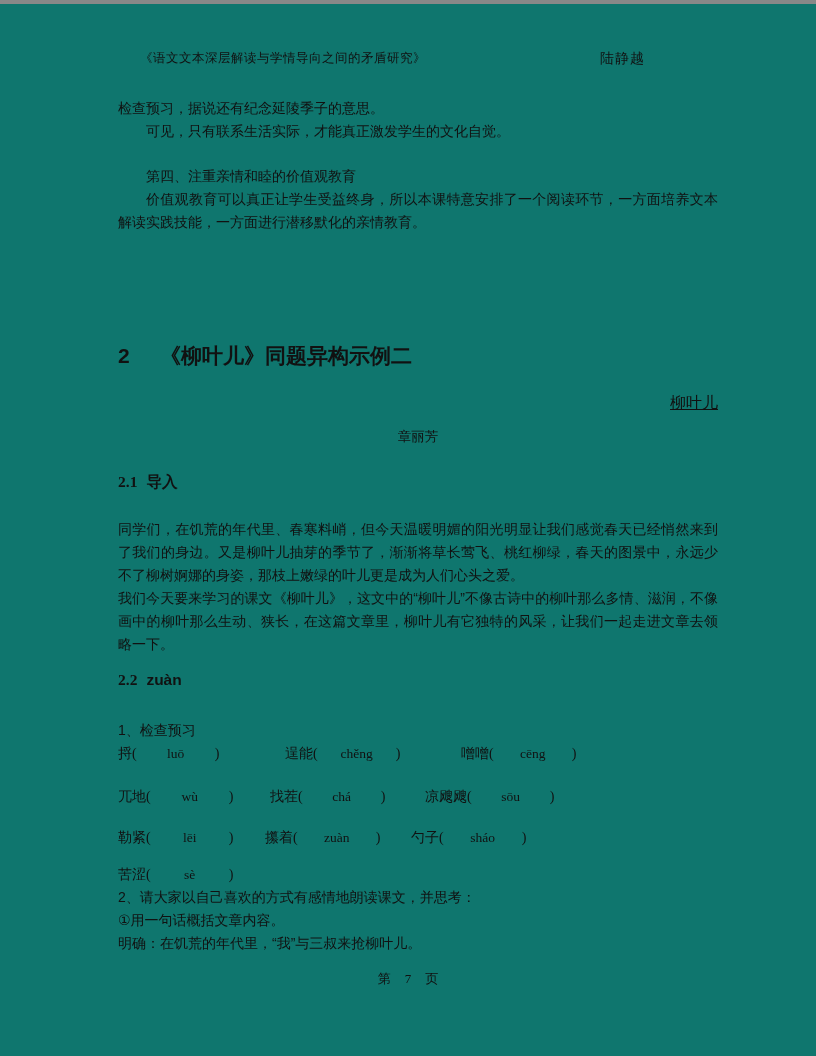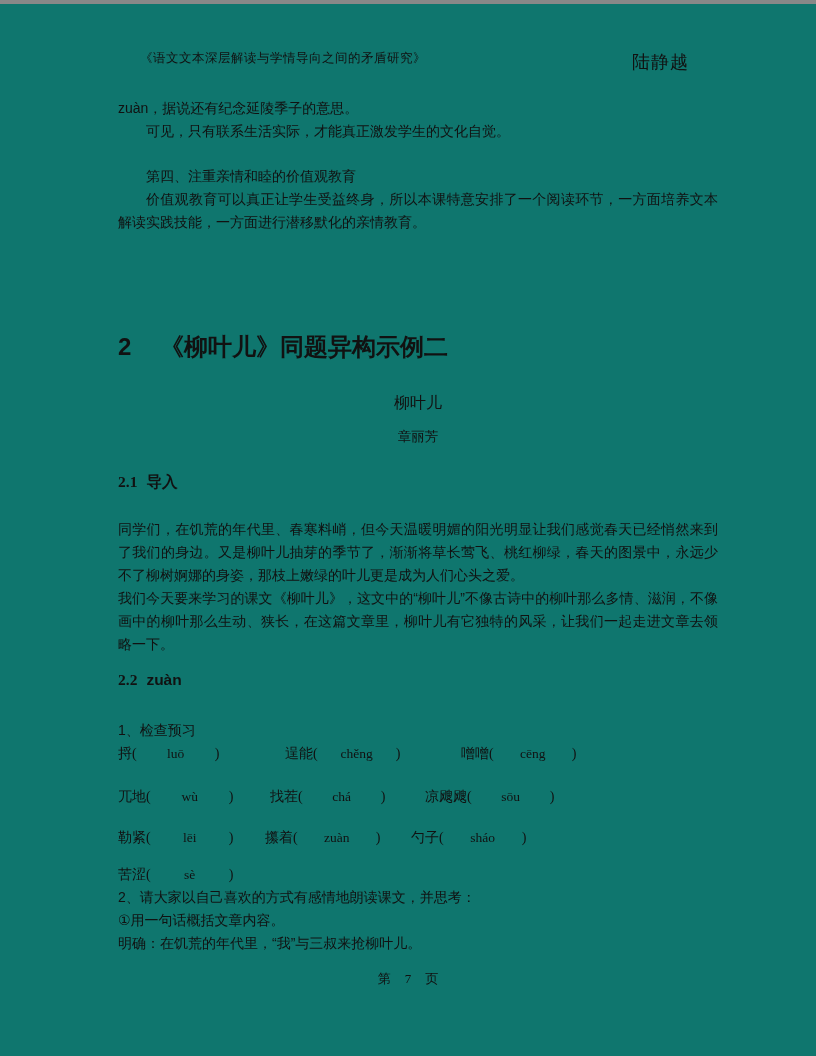--- a/index.html
+++ b/index.html
@@ -9,24 +9,24 @@
     margin:4px auto;
     background:#0f766e;
     color:#111;
     font-family:"Liberation Sans","DejaVu Sans",sans-serif;
     overflow:hidden;
   }
   .abs{position:absolute;}
   .content-block{left:118px;width:600px;font-size:14px;line-height:23px;text-align:justify;}
   .indent{text-indent:28px;}
   .page-header-title{top:46px;left:140px;font-size:12.5px;letter-spacing:.5px;}
-  .page-header-author{top:46px;left:632px;font-size:18px;letter-spacing:1px;}
-  .chapter-heading{top:329px;left:118px;width:600px;font-size:24px;font-weight:bold;line-height:28px;}
+  .page-header-author{top:46px;left:600px;font-size:14px;letter-spacing:1px;}
+  .chapter-heading{top:338px;left:118px;width:600px;font-size:21px;font-weight:bold;line-height:28px;}
   .chapter-heading .ch-num{display:inline-block;min-width:42px;}
-  .lesson-title{top:388px;left:118px;width:600px;text-align:center;font-size:16px;line-height:22px;}
+  .lesson-title{top:388px;left:118px;width:600px;text-align:right;font-size:16px;line-height:22px;text-decoration:underline;}
   .lesson-author{top:424px;left:118px;width:600px;text-align:center;font-size:13.5px;line-height:18px;}
   .section-heading{left:118px;width:600px;font-size:15.5px;font-weight:bold;line-height:22px;}
   .sec-num{font-family:"Liberation Serif","DejaVu Serif",serif;margin-right:9px;}
   .serifnum{font-family:"Liberation Serif","DejaVu Serif",serif;}
   .pyline{left:118px;width:600px;font-size:14px;line-height:23px;display:flex;white-space:nowrap;}
   .entry{white-space:nowrap;}
   .par{font-family:"Liberation Serif","DejaVu Serif",serif;}
   .py{display:inline-block;width:78px;text-align:center;
       font-family:"Liberation Serif","DejaVu Serif",serif;font-size:13.5px;}
   .row-a .entry:nth-child(1){width:167px;}
@@ -39,21 +39,21 @@
   .footer span{margin:0 7px;}
 </style>
 </head>
 <body>
 
 <div class="page">
 
   <div class="abs page-header-title">《语文文本深层解读与学情导向之间的矛盾研究》</div>
   <div class="abs page-header-author">陆静越</div>
 
-  <div class="abs content-block" style="top:93px;">zuàn，据说还有纪念延陵季子的意思。</div>
+  <div class="abs content-block" style="top:93px;">检查预习，据说还有纪念延陵季子的意思。</div>
   <div class="abs content-block indent" style="top:116px;">可见，只有联系生活实际，才能真正激发学生的文化自觉。</div>
   <div class="abs content-block indent" style="top:161px;">第四、注重亲情和睦的价值观教育</div>
   <div class="abs content-block indent" style="top:184px;">价值观教育可以真正让学生受益终身，所以本课特意安排了一个阅读环节，一方面培养文本解读实践技能，一方面进行潜移默化的亲情教育。</div>
 
   <div class="abs chapter-heading">
     <span class="ch-num">2</span><span>《柳叶儿》同题异构示例二</span>
   </div>
 
   <div class="abs lesson-title">柳叶儿</div>
   <div class="abs lesson-author">章丽芳</div>

